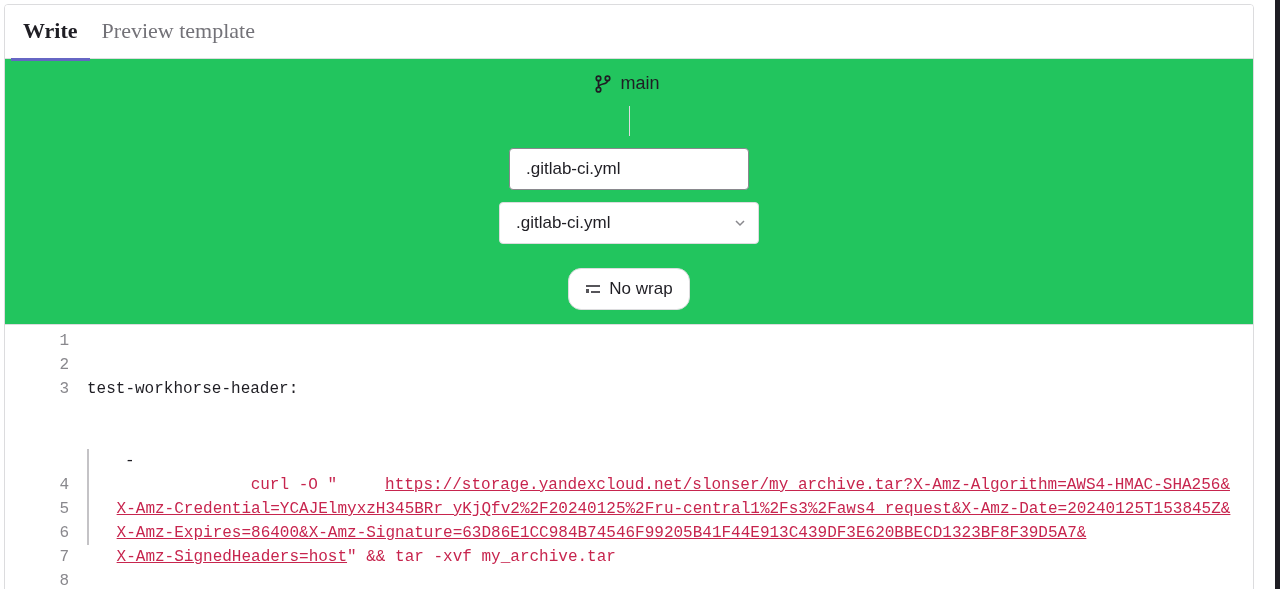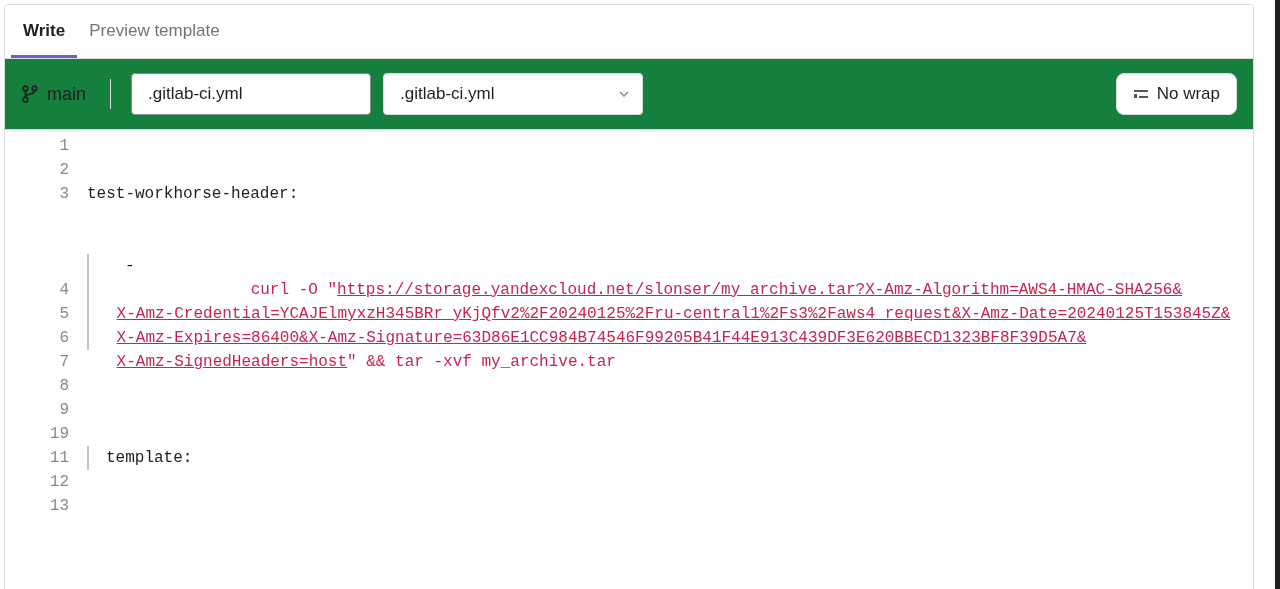--- a/index.html
+++ b/index.html
@@ -23,38 +23,40 @@
     .tab-bar {
       display: flex;
       align-items: center;
       background: #fff;
       border-bottom: 1px solid #dcdcde;
       height: 54px;
       padding: 0 6px;
     }
     .tab {
       padding: 14px 12px;
-      font-size: 17px;
+      font-size: 22px;
       color: #737278;
       cursor: pointer;
       border-bottom: 3px solid transparent;
       margin-bottom: -1px;
+      font-family: Liberation Serif, serif;
     }
     .tab.active {
       color: #1f1e24;
       font-weight: 600;
       border-bottom-color: #6666c4;
     }
     .toolbar {
       display: flex;
       align-items: center;
       padding: 14px 16px;
-      background: #15803d;
+      background: #22c55e;
       border-bottom: 1px solid #dcdcde;
       gap: 12px;
+      flex-direction: column;
     }
     .branch-box {
       display: flex;
       align-items: center;
       gap: 8px;
       font-size: 18px;
       color: #1f1e24;
       margin-right: 4px;
     }
     .branch-icon {
@@ -102,21 +104,21 @@
       transform: translateY(-50%);
       color: #89888d;
     }
     .spacer {
       flex: 1;
     }
     .nowrap-btn {
       height: 42px;
       padding: 0 16px;
       border: 1px solid #dcdcde;
-      border-radius: 8px;
+      border-radius: 13px;
       background: #fff;
       display: flex;
       align-items: center;
       gap: 8px;
       font-size: 17px;
       color: #1f1e24;
       cursor: pointer;
     }
     .code-area {
       display: flex;
@@ -153,21 +155,21 @@
       background: #89888d;
       margin-right: 17px;
       align-self: stretch;
       opacity: 0.5;
     }
     .code-text {
       white-space: pre-wrap;
       word-break: break-all;
     }
     .str { color: #c7254e; }
-    .str-link { color: #c7254e; text-decoration: underline; }
+    .str-link { color: #c7254e; text-decoration: underline; margin-left: 48px; }
     .key { color: #1f1e24; }
     .right-scroll {
       position: fixed;
       right: 0;
       top: 0;
       bottom: 0;
       width: 5px;
       background: #1f1e24;
     }
   </style>

